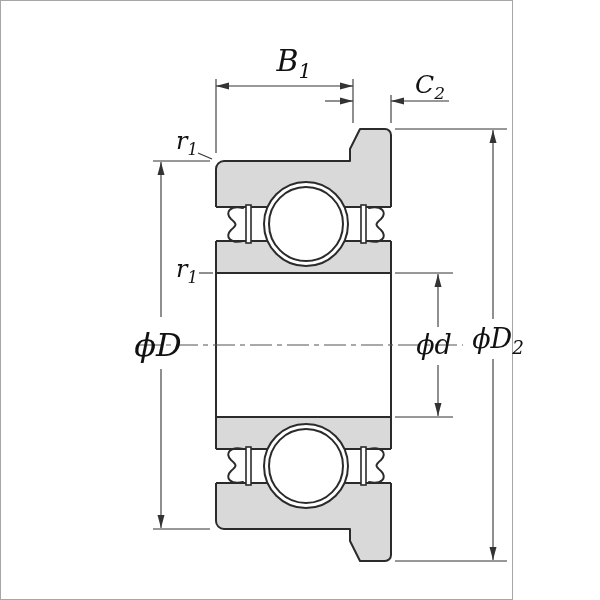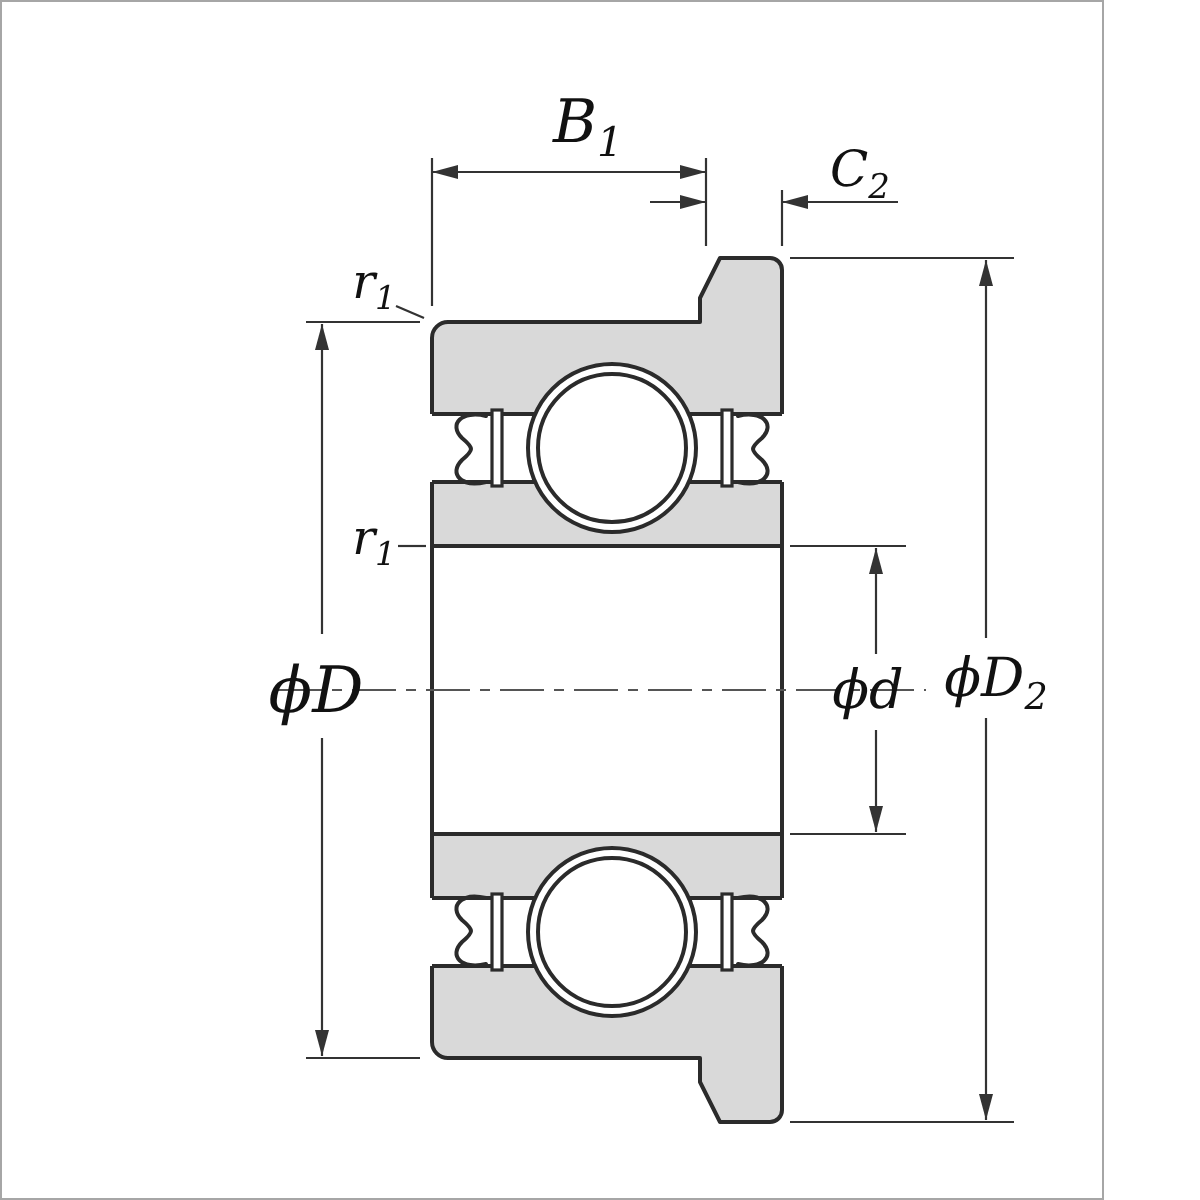--- a/index.html
+++ b/index.html
@@ -1,16 +1,16 @@
 <!DOCTYPE html>
 <html style="--metal-fill: #d9d9d9; --outline: #2b2b2b; --dimension-line: #333333; --centerline: #555555; --text: #111111; --background: #ffffff; --frame-border: #a6a6a6;"><head>
 <meta charset="utf-8">
 <style>
   html,body{margin:0;padding:0;background:#fff;}
-  .canvas{width:552px;height:600px;box-sizing:border-box;border:1px solid var(--frame-border,#a6a6a6);background:var(--background,#fff);text-decoration:underline;}
+  .canvas{width:513px;height:600px;box-sizing:border-box;border:1px solid var(--frame-border,#a6a6a6);background:var(--background,#fff);text-decoration:underline;}
   svg{display:block;}
   .metal{fill:var(--metal-fill,#d9d9d9);stroke:var(--outline,#2b2b2b);stroke-width:2;stroke-linejoin:round;}
   .bore{fill:var(--background,#fff);stroke:var(--outline,#2b2b2b);stroke-width:2;}
   .clear{fill:var(--background,#fff);stroke:none;}
   .edge{stroke:var(--outline,#2b2b2b);stroke-width:2;fill:none;}
   .whitepart{fill:var(--background,#fff);stroke:var(--outline,#2b2b2b);stroke-width:2;}
   .thin{stroke-width:1.6;}
   .spring{fill:none;stroke:var(--outline,#2b2b2b);stroke-width:2;stroke-linecap:round;}
   .centerline{stroke:var(--centerline,#555555);stroke-width:1.1;stroke-dasharray:22 5 5 5;}
   .dim{stroke:var(--dimension-line,#333333);stroke-width:1.1;fill:none;}

